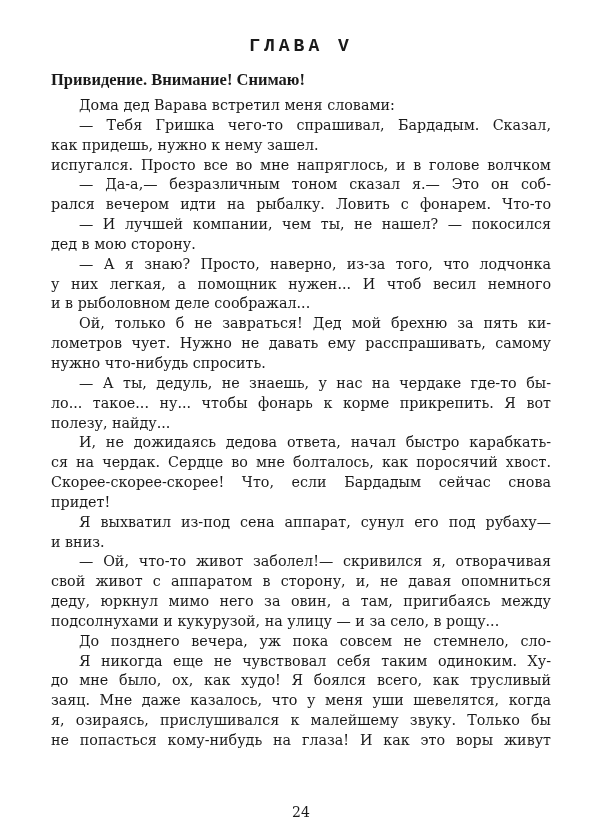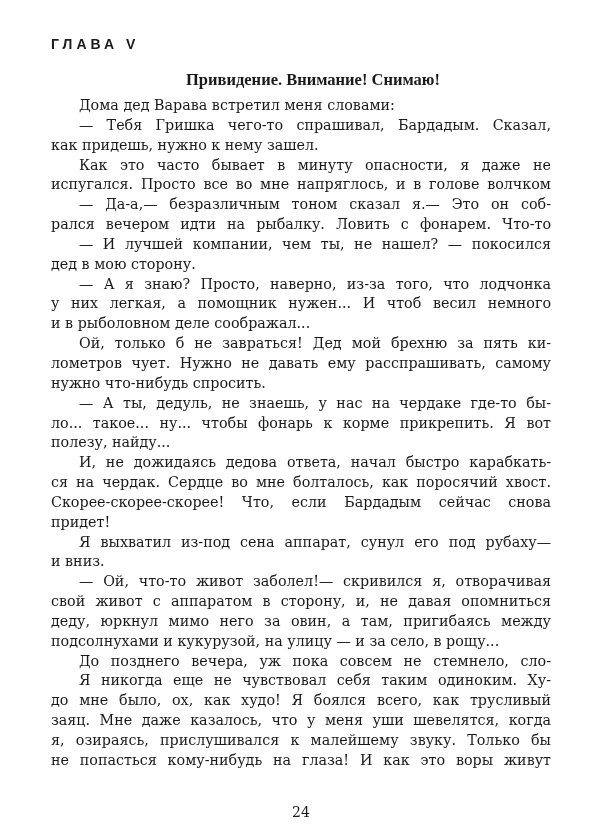--- a/index.html
+++ b/index.html
@@ -1,40 +1,39 @@
 <!DOCTYPE html>
 <html><head>
 <meta charset="utf-8">
 <style>
   html, body { margin: 0; padding: 0; background: #ffffff; }
   body { width: 600px; height: 838px; position: relative; overflow: hidden; color: #1a1a1a; }
   .page { position: absolute; left: 51px; top: 0; width: 500px; }
-  .chapter { position: absolute; left: 0; top: 36px; width: 500px; text-align: left;
-    font-family: Liberation Sans, sans-serif; font-weight: bold; font-size: 14px; letter-spacing: 4px; }
-  .title { position: absolute; left: 12px; top: 70px; width: 500px; text-align: center;
+  .chapter { position: absolute; left: 0; top: 36px; width: 500px; text-align: center;
+    font-family: Liberation Mono, monospace; font-weight: bold; font-size: 18px; letter-spacing: 4px; }
+  .title { position: absolute; left: 0; top: 70px; width: 500px; 
     font-family: "Liberation Serif", serif; font-weight: bold; font-size: 16.5px; }
   .body { position: absolute; left: 0; top: 96px; width: 500px;
     font-family: "DejaVu Serif", serif; font-size: 14.3px; line-height: 19.85px; }
   .line { display: block; white-space: nowrap; text-align: justify; text-align-last: justify; height: 19.85px; overflow: visible; }
   .line.last { text-align-last: left; }
   .line.indent { padding-left: 28px; }
   .pageno { position: absolute; left: 0; top: 804px; width: 500px; text-align: center;
     font-family: "DejaVu Serif", serif; font-size: 14px; }
 </style>
 </head>
 <body>
 
 <div class="page">
   <div class="chapter">ГЛАВА V</div>
   <div class="title">Привидение. Внимание! Снимаю!</div>
   <div class="body" id="body">
       <span class="line indent last">Дома дед Варава встретил меня словами:</span>
       <span class="line indent">— Тебя Гришка чего-то спрашивал, Бардадым. Сказал,</span>
       <span class="line last">как придешь, нужно к нему зашел.</span>
-      <span class="line indent">Как это часто бывает в минуту опасности, я даже не</span>
       <span class="line">испугался. Просто все во мне напряглось, и в голове волчком</span>
       <span class="line indent">— Да-а,— безразличным тоном сказал я.— Это он соб-</span>
       <span class="line">рался вечером идти на рыбалку. Ловить с фонарем. Что-то</span>
       <span class="line indent">— И лучшей компании, чем ты, не нашел? — покосился</span>
       <span class="line last">дед в мою сторону.</span>
       <span class="line indent">— А я знаю? Просто, наверно, из-за того, что лодчонка</span>
       <span class="line">у них легкая, а помощник нужен... И чтоб весил немного</span>
       <span class="line last">и в рыболовном деле соображал...</span>
       <span class="line indent">Ой, только б не завраться! Дед мой брехню за пять ки-</span>
       <span class="line">лометров чует. Нужно не давать ему расспрашивать, самому</span>

